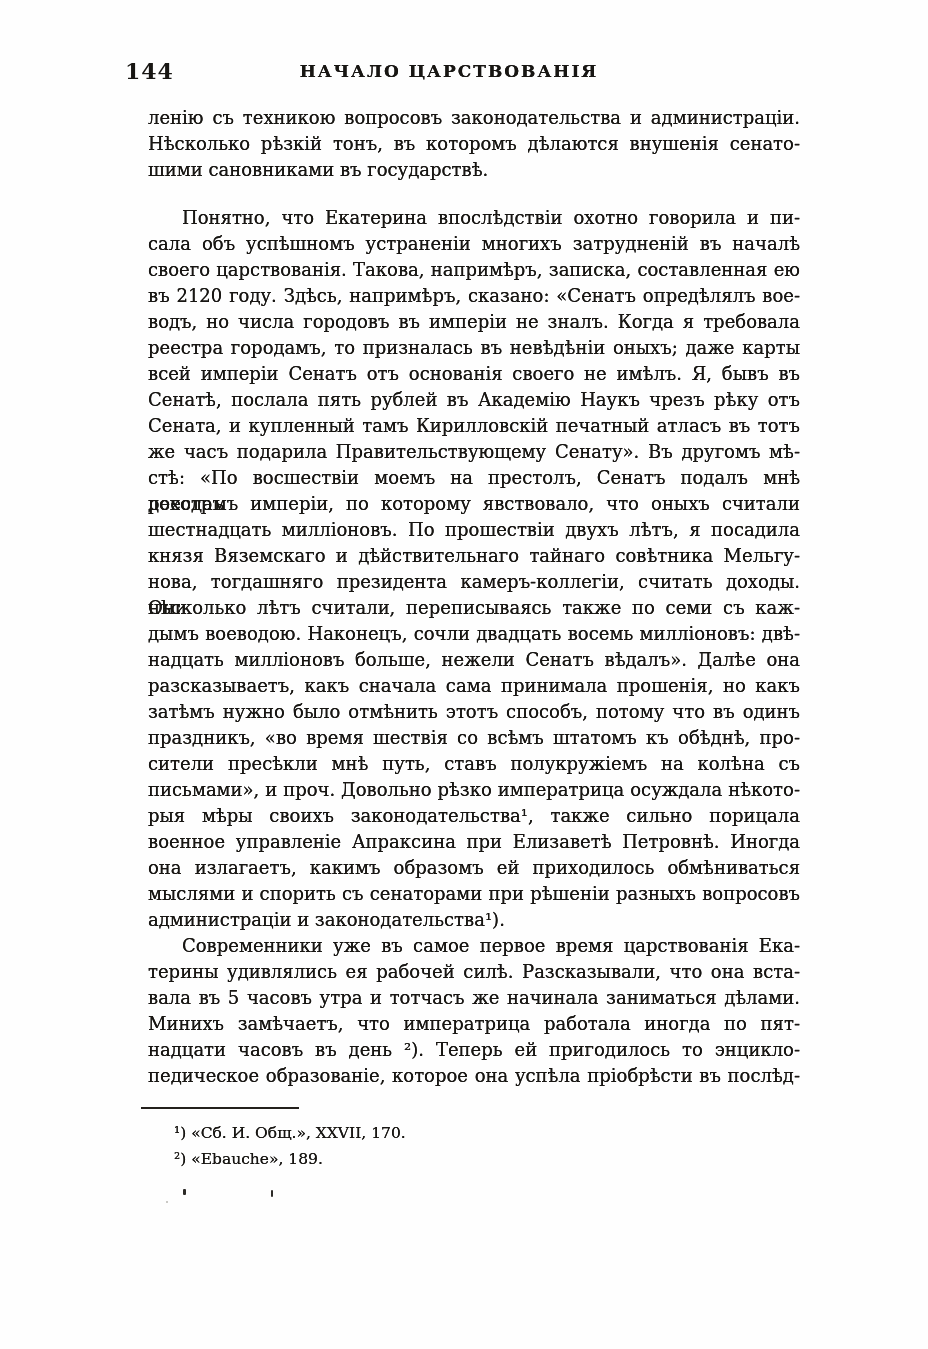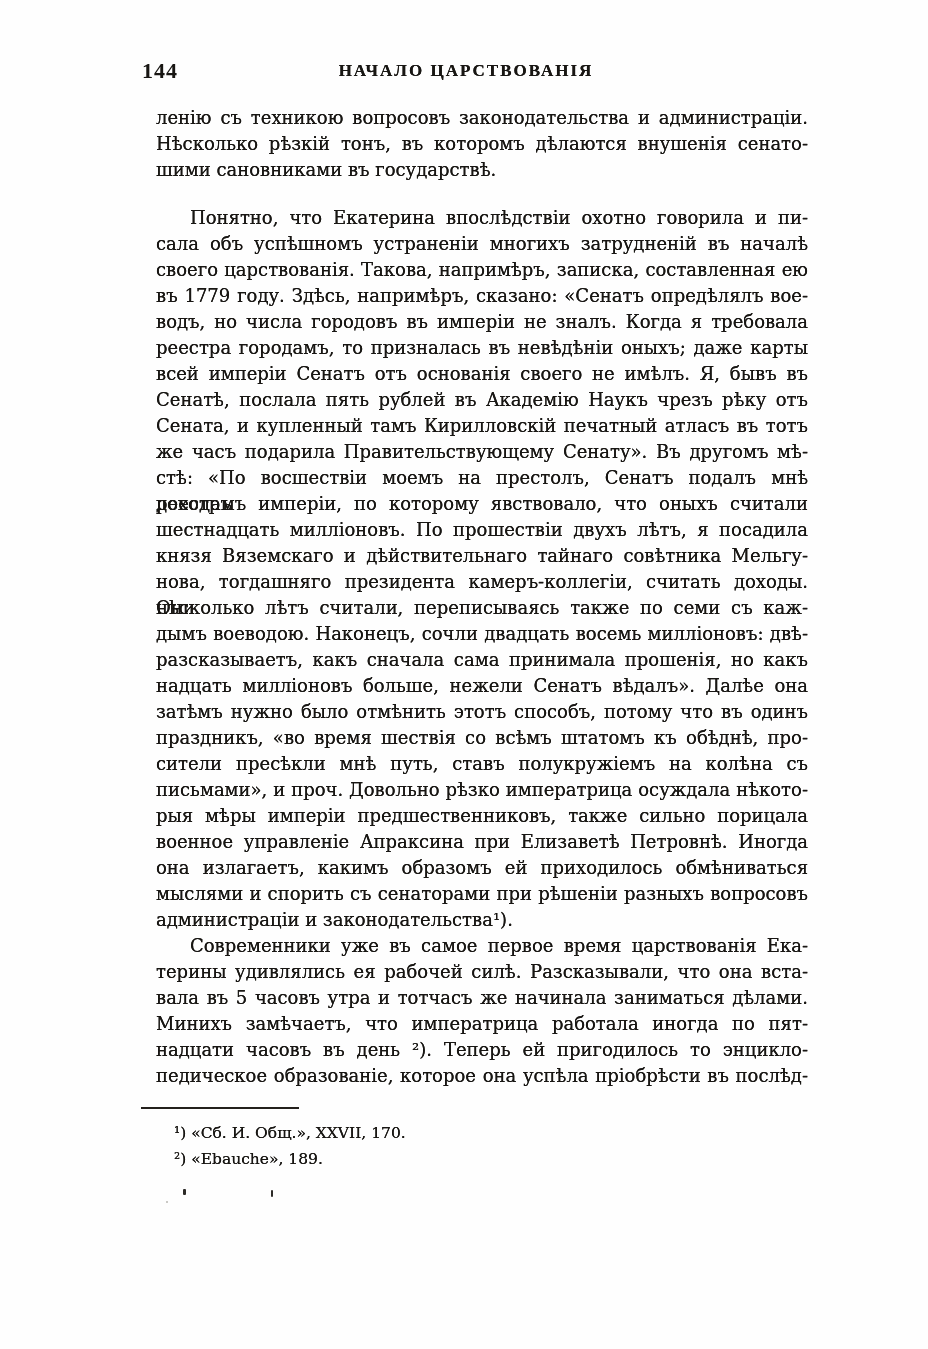--- a/index.html
+++ b/index.html
@@ -12,24 +12,23 @@
     width: 928px;
     height: 1349px;
     background: #fefefe;
     color: #181613;
     font-family: "DejaVu Serif", serif;
     overflow: hidden;
   }
   .header {
     position: absolute;
     top: 58px;
-    left: 140px;
+    left: 123px;
     width: 652px;
     height: 26px;
-    font-family: Liberation Serif, serif;
   }
   .pagenum {
     position: absolute;
     left: 2px;
     top: 0;
     font-size: 22px;
     font-weight: bold;
     letter-spacing: 1px;
   }
   .runtitle {
@@ -37,21 +36,21 @@
     text-align: center;
     font-size: 17px;
     font-weight: bold;
     letter-spacing: 2px;
     padding-top: 3px;
     text-shadow: 0 0 0.4px #181613;
   }
   .textblock {
     position: absolute;
     top: 105px;
-    left: 156px;
+    left: 148px;
     width: 652px;
     font-size: 18px;
     line-height: 26px;
     text-shadow: 0 0 0.45px #181613;
   }
   .para { margin: 0; }
   .para.gap-before { margin-top: 22px; }
   .line {
     text-align: justify;
     text-align-last: justify;
@@ -104,41 +103,41 @@
   <div class="textblock" id="textblock">
       <div class="para">
         <div class="line">ленію съ техникою вопросовъ законодательства и администраціи.</div>
         <div class="line">Нѣсколько рѣзкій тонъ, въ которомъ дѣлаются внушенія сенато-</div>
         <div class="line lastline">шими сановниками въ государствѣ.</div>
       </div>
       <div class="para gap-before">
         <div class="line indent">Понятно, что Екатерина впослѣдствіи охотно говорила и пи-</div>
         <div class="line">сала объ успѣшномъ устраненіи многихъ затрудненій въ началѣ</div>
         <div class="line">своего царствованія. Такова, напримѣръ, записка, составленная ею</div>
-        <div class="line">въ 1779 году. Здѣсь, напримѣръ, сказано: «Сенатъ опредѣлялъ вое-</div>
+        <div class="line">въ 2120 году. Здѣсь, напримѣръ, сказано: «Сенатъ опредѣлялъ вое-</div>
         <div class="line">водъ, но числа городовъ въ имперіи не зналъ. Когда я требовала</div>
         <div class="line">реестра городамъ, то призналась въ невѣдѣніи оныхъ; даже карты</div>
         <div class="line">всей имперіи Сенатъ отъ основанія своего не имѣлъ. Я, бывъ въ</div>
         <div class="line">Сенатѣ, послала пять рублей въ Академію Наукъ чрезъ рѣку отъ</div>
         <div class="line">Сената, и купленный тамъ Кирилловскій печатный атласъ въ тотъ</div>
         <div class="line">же часъ подарила Правительствующему Сенату». Въ другомъ мѣ-</div>
         <div class="line">стѣ: «По восшествіи моемъ на престолъ, Сенатъ подалъ мнѣ реестръ</div>
         <div class="line">доходамъ имперіи, по которому явствовало, что оныхъ считали</div>
         <div class="line">шестнадцать милліоновъ. По прошествіи двухъ лѣтъ, я посадила</div>
         <div class="line">князя Вяземскаго и дѣйствительнаго тайнаго совѣтника Мельгу-</div>
         <div class="line">нова, тогдашняго президента камеръ-коллегіи, считать доходы. Они</div>
         <div class="line">нѣсколько лѣтъ считали, переписываясь также по семи съ каж-</div>
         <div class="line">дымъ воеводою. Наконецъ, сочли двадцать восемь милліоновъ: двѣ-</div>
+        <div class="line">надцать милліоновъ больше, нежели Сенатъ вѣдалъ». Далѣе она</div>
         <div class="line">разсказываетъ, какъ сначала сама принимала прошенія, но какъ</div>
-        <div class="line">надцать милліоновъ больше, нежели Сенатъ вѣдалъ». Далѣе она</div>
         <div class="line">затѣмъ нужно было отмѣнить этотъ способъ, потому что въ одинъ</div>
         <div class="line">праздникъ, «во время шествія со всѣмъ штатомъ къ обѣднѣ, про-</div>
         <div class="line">сители пресѣкли мнѣ путь, ставъ полукружіемъ на колѣна съ</div>
         <div class="line">письмами», и проч. Довольно рѣзко императрица осуждала нѣкото-</div>
-        <div class="line">рыя мѣры имперіи предшественниковъ, также сильно порицала</div>
+        <div class="line">рыя мѣры своихъ законодательства¹, также сильно порицала</div>
         <div class="line">военное управленіе Апраксина при Елизаветѣ Петровнѣ. Иногда</div>
         <div class="line">она излагаетъ, какимъ образомъ ей приходилось обмѣниваться</div>
         <div class="line">мыслями и спорить съ сенаторами при рѣшеніи разныхъ вопросовъ</div>
         <div class="line lastline">администраціи и законодательства¹).</div>
       </div>
       <div class="para">
         <div class="line indent">Современники уже въ самое первое время царствованія Ека-</div>
         <div class="line">терины удивлялись ея рабочей силѣ. Разсказывали, что она вста-</div>
         <div class="line">вала въ 5 часовъ утра и тотчасъ же начинала заниматься дѣлами.</div>
         <div class="line">Минихъ замѣчаетъ, что императрица работала иногда по пят-</div>

